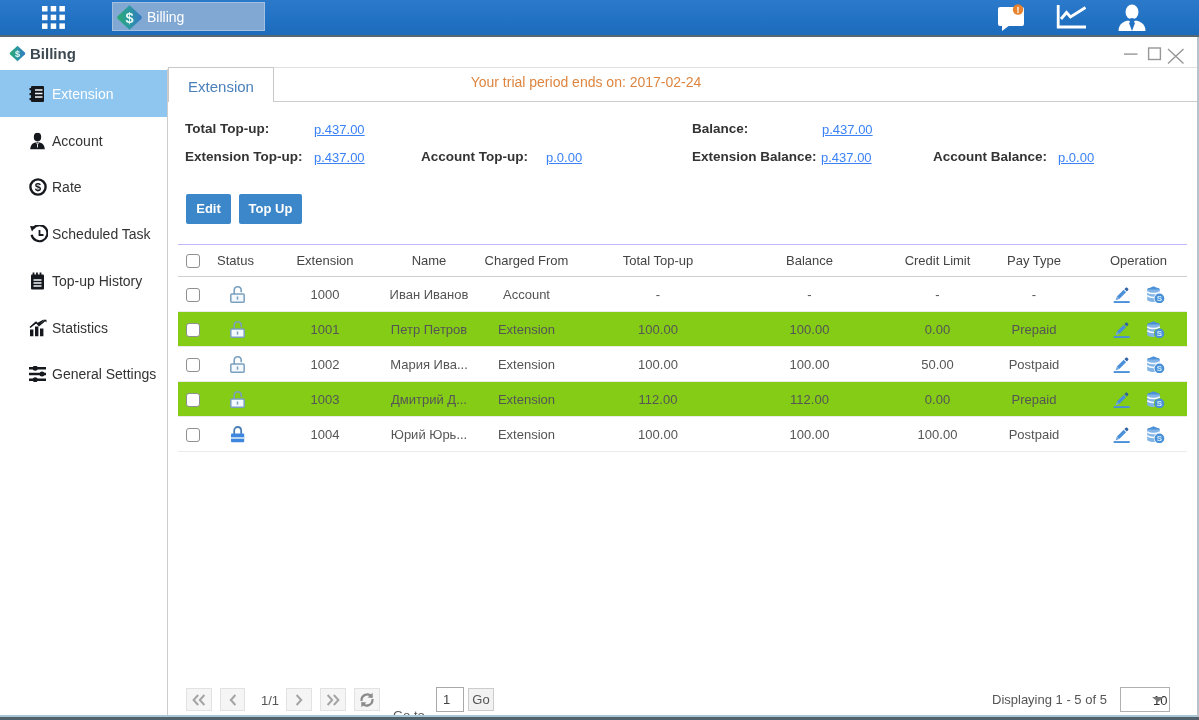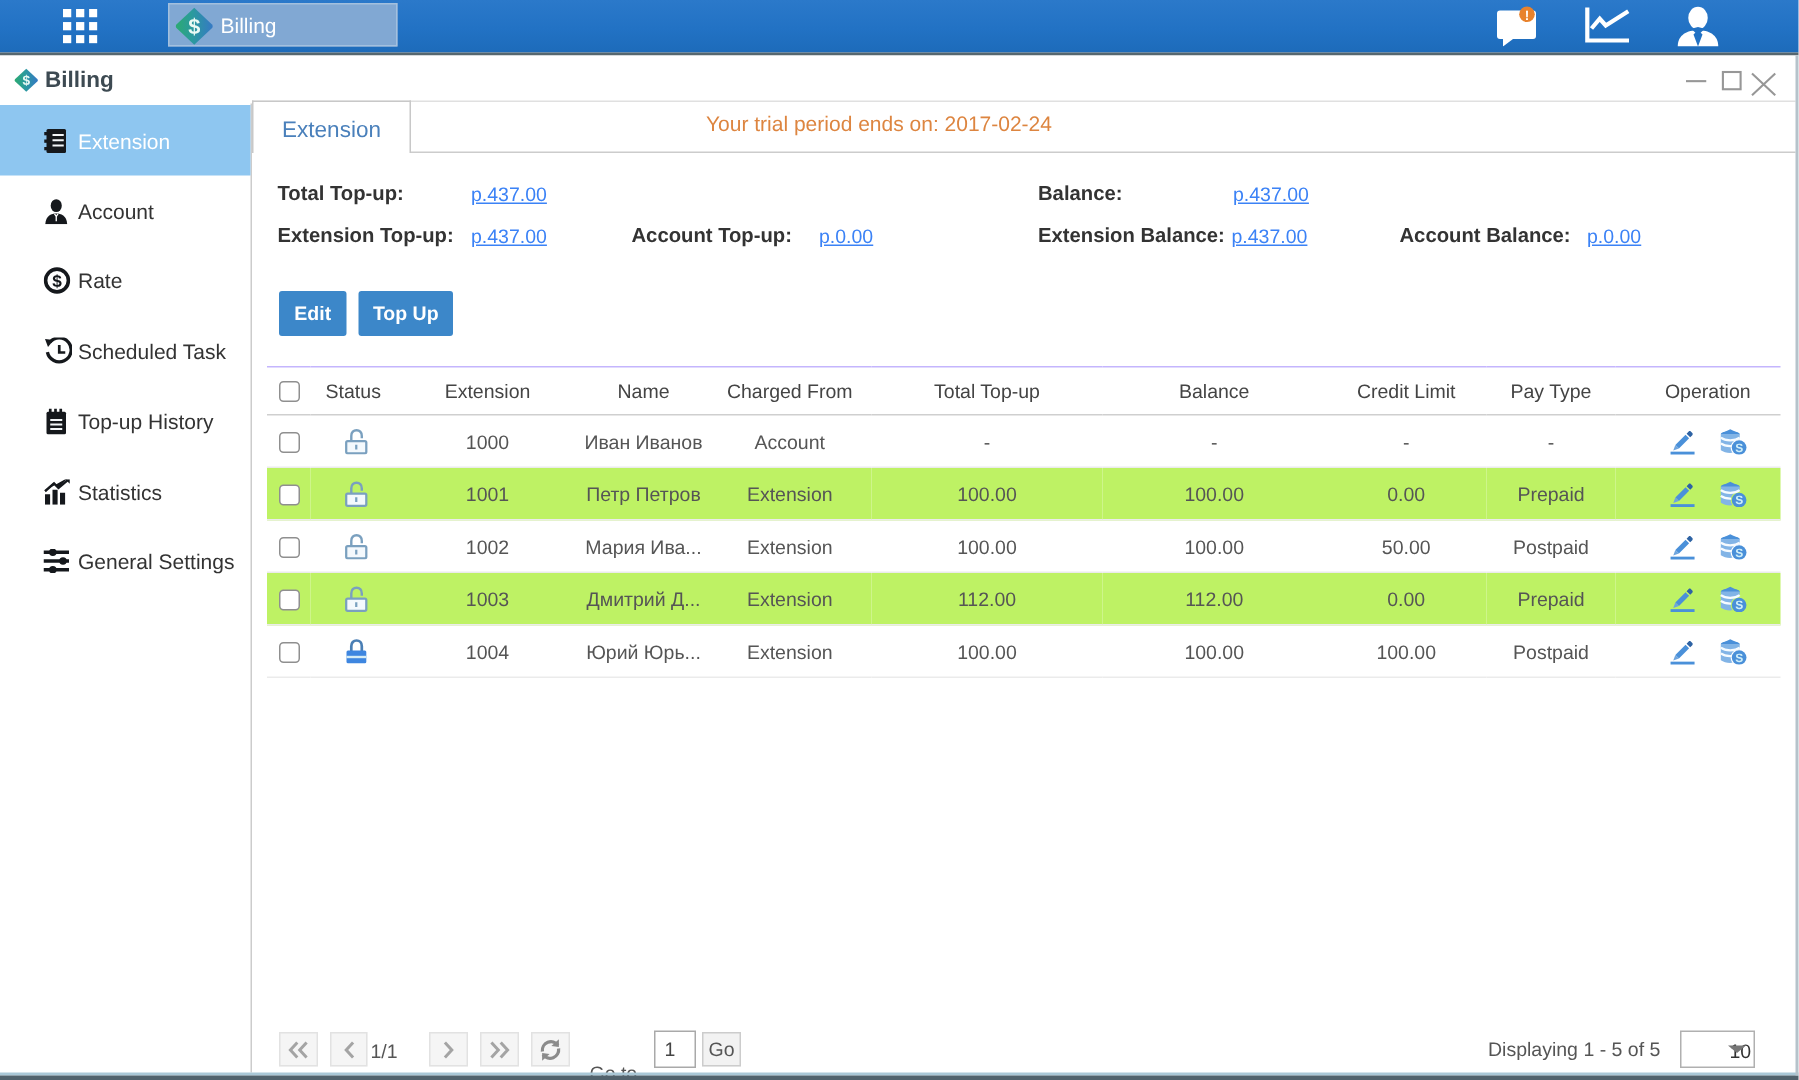--- a/index.html
+++ b/index.html
@@ -36,21 +36,21 @@
 
 .bluebtn { position:absolute; top:194px; height:30px; background:#3c87c9; border-radius:2px; color:#fff; font-size:13px; font-weight:bold; text-align:center; line-height:30px; }
 
 
 #tbl { left:178px; top:244px; width:1007px; }
 #tbl table { border-collapse:collapse; table-layout:fixed; width:1009px; }
 #tbl th { height:32px; font-size:13px; font-weight:normal; color:#444; text-align:center; border-top:1px solid #c4b5fd; border-bottom:1px solid #cfcfcf; background:#fff; padding:0; }
 #tbl td { height:35px; font-size:13px; color:#555; text-align:center; border-bottom:1px solid #ebebeb; padding:0; }
 #tbl th:last-child, #tbl td:last-child { padding-left:13px; }
 #tbl td:nth-child(2) svg { margin-left:3px; }
-#tbl tr.alt td { background:#bef264; }
+#tbl tr.alt td { background:#84cc16; }
 .cb { display:inline-block; width:14px; height:14px; border:1px solid #8f8f8f; border-radius:3px; background:#fff; vertical-align:middle; }
 
 
 .pgbox { position:absolute; top:688px; height:23px; background:#f5f5f5; border:1px solid #e2e2e2; text-align:center; color:#9a9a9a; font-size:15px; line-height:22px; }
 .pgtxt { position:absolute; font-size:13px; color:#555; white-space:nowrap; }
 #goinput { left:436px; top:687px; width:28px; height:25px; background:#fff; border:1px solid #a9a9a9; font-size:13px; color:#444; line-height:23px; text-align:left; padding-left:6px; }
 #gobtn { left:468px; top:688px; width:26px; height:23px; background:#f2f2f2; border:1px solid #ccc; color:#555; font-size:13px; line-height:22px; text-align:center; }
 #ddl { left:1120px; top:687px; width:50px; height:25px; background:#fff; border:1px solid #b0b0b0; }
 #ddl .num { position:absolute; left:4px; top:5px; font-size:13px; color:#333;margin-left:28px; }
 #ddl .tri { position:absolute; right:5px; top:9px; width:0; height:0; border-left:6.5px solid transparent; border-right:6.5px solid transparent; border-top:5.5px solid #777; }
@@ -347,21 +347,21 @@
 
 <div class="pgbox" style="left:186px;width:26px"><svg width="14" height="12" viewBox="0 0 14 12" style="margin-top:5px">
       <g fill="none" stroke="#a4a4a4" stroke-width="2">
         <path d="M6.2 1 L1.6 6 L6.2 11"></path>
         <path d="M12.4 1 L7.8 6 L12.4 11"></path>
       </g>
     </svg></div>
 <div class="pgbox" style="left:220px;width:25px"><svg width="10" height="12" viewBox="0 0 10 12" style="margin-top:5px">
       <path d="M7.4 1 L2.8 6 L7.4 11" fill="none" stroke="#a4a4a4" stroke-width="2"></path>
     </svg></div>
-<div class="pgtxt" style="left:247px;top:693px">1/1</div>
+<div class="pgtxt" style="left:261px;top:693px">1/1</div>
 <div class="pgbox" style="left:286px;width:26px"><svg width="10" height="12" viewBox="0 0 10 12" style="margin-top:5px">
       <path d="M2.6 1 L7.2 6 L2.6 11" fill="none" stroke="#a4a4a4" stroke-width="2"></path>
     </svg></div>
 <div class="pgbox" style="left:320px;width:26px"><svg width="14" height="12" viewBox="0 0 14 12" style="margin-top:5px">
       <g fill="none" stroke="#a4a4a4" stroke-width="2">
         <path d="M1.6 1 L6.2 6 L1.6 11"></path>
         <path d="M7.8 1 L12.4 6 L7.8 11"></path>
       </g>
     </svg></div>
 <div class="pgbox" style="left:354px;width:26px">

